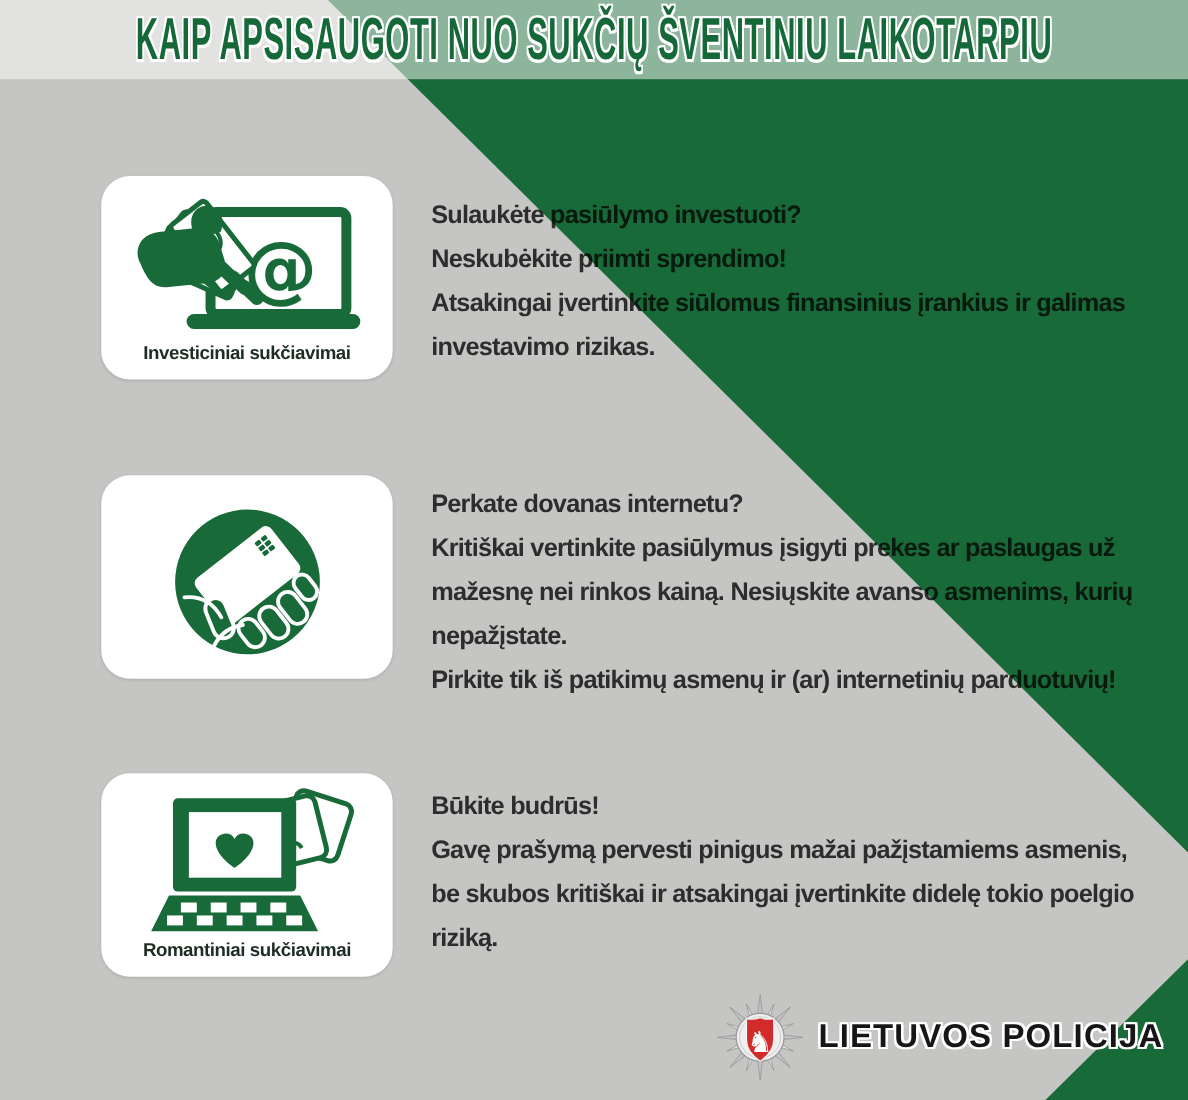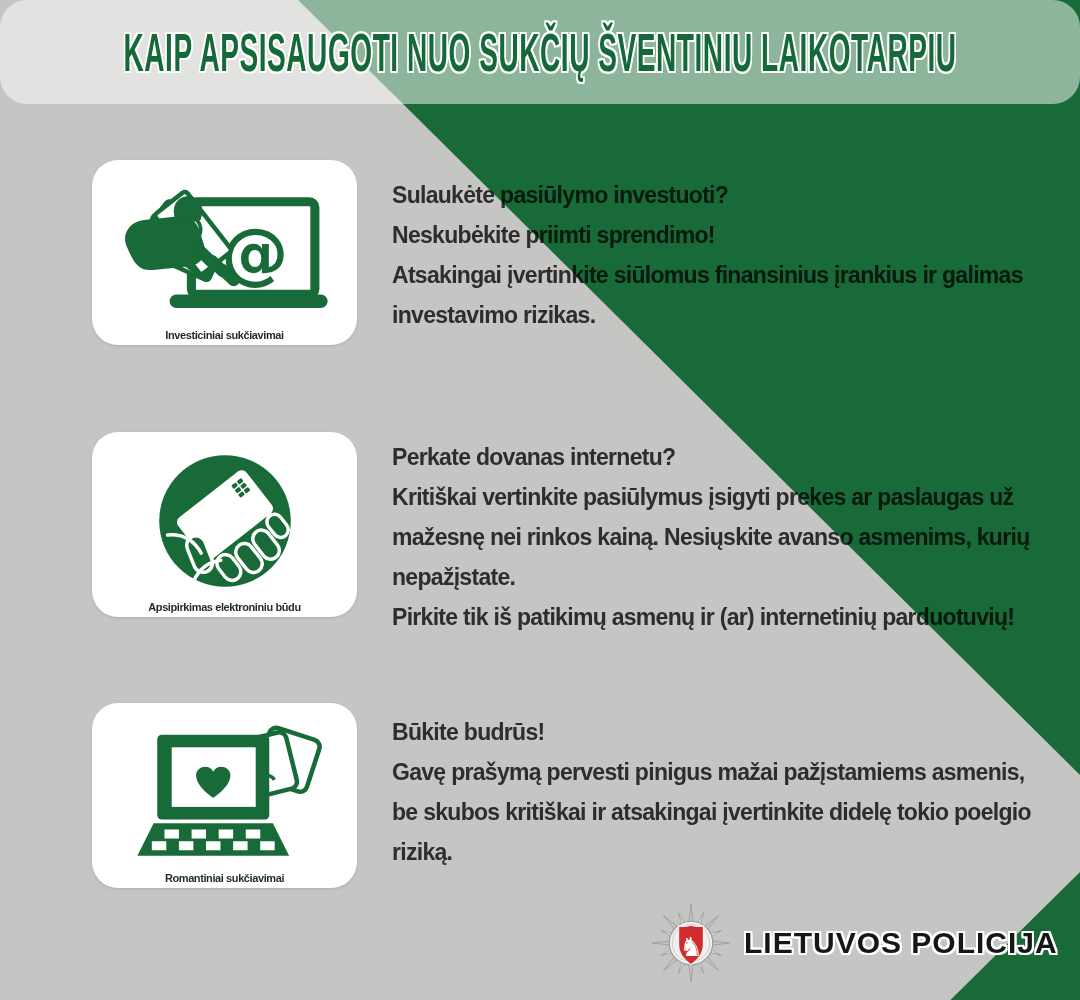--- a/index.html
+++ b/index.html
@@ -19,41 +19,41 @@
     clip-path:polygon(27.6% 0, 100% 0, 100% 77.5%);
   }
   
   .tri-corner {
     position:absolute; inset:0;
     background:#186a38;
     clip-path:polygon(100% 87.2%, 100% 100%, 88% 100%);
   }
   
   .header {
-    position:absolute; top:0; left:0; width:1080px; height:104px;
+    position:absolute; top:0; left:0; width:1080px; height:72px;
     background:rgba(255,255,255,0.5);
-    display:flex; align-items:center; justify-content:center;border-radius:27px;
+    display:flex; align-items:center; justify-content:center;
   }
   .title {
     font-weight:bold; font-size:54px; line-height:1;
     color:#156938; white-space:nowrap; letter-spacing:1px;
     transform:scaleX(0.52); transform-origin:center;
     text-shadow:3px 0 0 #fff,-3px 0 0 #fff,0 2px 0 #fff,0 -2px 0 #fff,
                 3px 2px 0 #fff,-3px 2px 0 #fff,3px -2px 0 #fff,-3px -2px 0 #fff;
   }
   .card {
     position:absolute; left:92px; width:265px; height:185px;
     background:#ffffff; border-radius:26px;
     box-shadow:0 1px 3px rgba(0,0,0,0.12);
     display:flex; flex-direction:column; align-items:center;
   }
   .card .icon-wrap { flex:1; display:flex; align-items:center; justify-content:center; padding-top:8px; }
   .card-label {
-    font-weight:bold; font-size:11px; letter-spacing:-0.4px;
-    color:#1e2d23; padding-bottom:4px; white-space:nowrap;
+    font-weight:bold; font-size:17px; letter-spacing:-0.4px;
+    color:#1e2d23; padding-bottom:14px; white-space:nowrap;
   }
   .block {
     position:absolute; left:392px; width:700px;
     font-weight:bold; font-size:23px; line-height:40px;
     letter-spacing:-0.7px; color:#3a3a3a;
     white-space:pre-line; mix-blend-mode:multiply;
   }
   #block-1 { top:175px; }
   #block-2 { top:437px; }
   #block-3 { top:712px; }
@@ -137,21 +137,20 @@
             <rect x="77" y="138" width="25" height="46" rx="12.5"></rect>
             <rect x="108" y="138" width="25" height="46" rx="12.5"></rect>
             <rect x="139" y="132" width="22" height="36" rx="11"></rect>
             <rect x="24" y="86" width="27" height="54" rx="13.5" transform="rotate(16 37 113)"></rect>
           </g>
         </g>
         <path d="M18,120 C40,118 56,128 66,146" stroke="#fff" stroke-width="5" fill="none" stroke-linecap="round"></path>
         <path d="M56,184 C64,168 78,158 94,156" stroke="#fff" stroke-width="5" fill="none" stroke-linecap="round"></path>
       </svg>
     </div>
-    <div class="card-label">Apsipirkimas elektroniniu būdu</div>
   </div>
   <div class="block" id="block-2">Perkate dovanas internetu?
 Kritiškai vertinkite pasiūlymus įsigyti prekes ar paslaugas už
 mažesnę nei rinkos kainą. Nesiųskite avanso asmenims, kurių
 nepažįstate.
 Pirkite tik iš patikimų asmenų ir (ar) internetinių parduotuvių!</div>
 
   <div class="card" style="top:703px;">
     <div class="icon-wrap">
       <svg width="218" height="140" viewBox="0 0 230 155">

